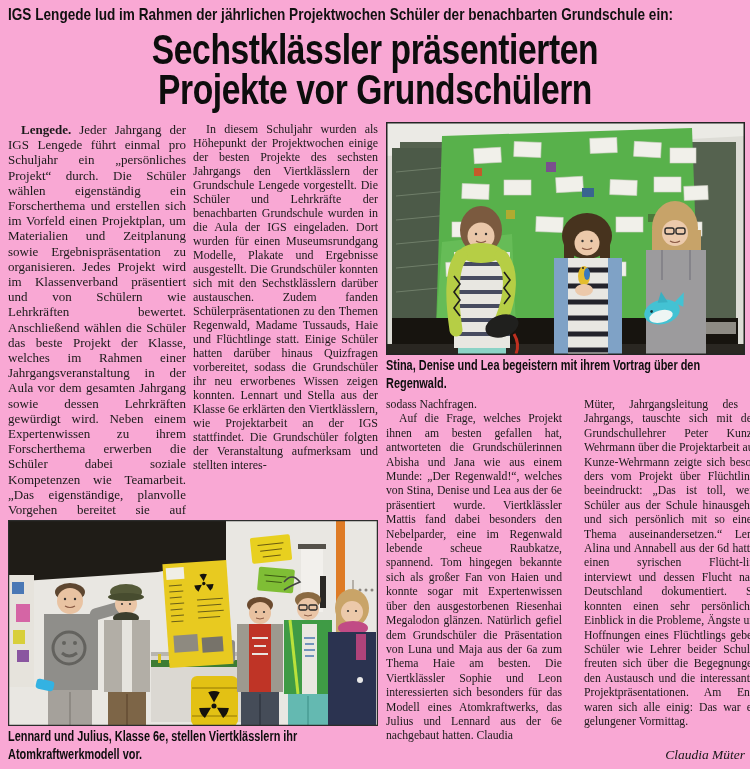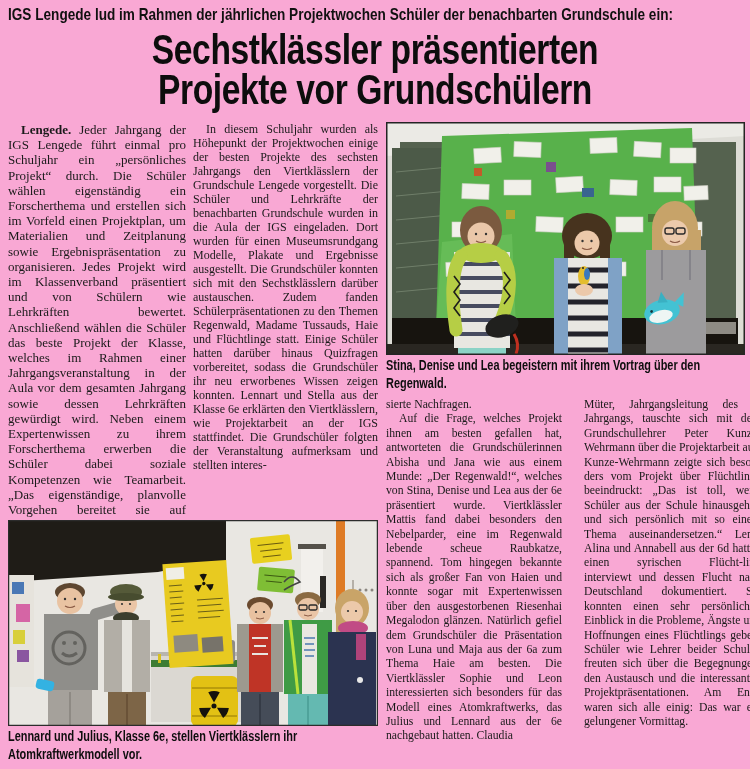--- a/index.html
+++ b/index.html
@@ -174,27 +174,28 @@
           <polygon points="-2,-10 4,-20 8,-8" fill="#3ab0c2"></polygon>
           <circle cx="-10" cy="-3" r="1.4" fill="#14343a"></circle>
         </g>
       </g>
       <rect x="0.5" y="0.5" width="358" height="232" fill="none" stroke="#242424" stroke-width="2"></rect>
     </svg>
   </figure>
   <div class="caption caption1">Stina, Denise und Lea begeistern mit ihrem Vortrag über den Regenwald.</div>
 
   <div class="col col3">
-    <p>sierte Nachfragen.</p>
+    <p>sodass Nachfragen.</p>
     <p class="indent">Auf die Frage, welches Projekt ihnen am besten gefallen hat, antworteten die Grundschülerinnen Abisha und Jana wie aus einem Munde: „Der Regenwald!“, welches von Stina, Denise und Lea aus der 6e präsentiert wurde. Viertklässler Mattis fand dabei besonders den Nebelparder, eine im Regenwald lebende scheue Raubkatze, spannend. Tom hingegen bekannte sich als großer Fan von Haien und konnte sogar mit Expertenwissen über den ausgestorbenen Riesenhai Megalodon glänzen. Natürlich gefiel dem Grundschüler die Präsentation von Luna und Maja aus der 6a zum Thema Haie am besten. Die Viertklässler Sophie und Leon interessierten sich besonders für das Modell eines Atomkraftwerks, das Julius und Lennard aus der 6e nachgebaut hatten. Claudia</p>
   </div>
 
   <div class="col col4">
     <p>Müter, Jahrgangsleitung des 6. Jahrgangs, tauschte sich mit dem Grundschullehrer Peter Kunze-Wehrmann über die Projektarbeit aus. Kunze-Wehrmann zeigte sich beson-ders vom Projekt über Flüchtlinge beeindruckt: „Das ist toll, wenn Schüler aus der Schule hinausgehen und sich persönlich mit so einem Thema auseinandersetzen.“ Lena, Alina und Annabell aus der 6d hatten einen syrischen Flücht-ling interviewt und dessen Flucht nach Deutschland dokumentiert. Sie konnten einen sehr persönlichen Einblick in die Probleme, Ängste und Hoffnungen eines Flüchtlings geben. Schüler wie Lehrer beider Schulen freuten sich über die Begegnungen, den Austausch und die interessanten Projektpräsentationen. Am Ende waren sich alle einig: Das war ein gelungener Vormittag.</p>
   </div>
+  <div class="byline">Claudia Müter</div>
 
   <figure class="photo photo2">
     <svg viewBox="0 0 370 206" preserveAspectRatio="none">
       <defs>
         <g id="trefoil">
           <circle r="2.2" fill="#15120d"></circle>
           <path d="M0 -3 L-5 -12 A13 13 0 0 1 5 -12 Z" fill="#15120d"></path>
           <path d="M0 -3 L-5 -12 A13 13 0 0 1 5 -12 Z" fill="#15120d" transform="rotate(120)"></path>
           <path d="M0 -3 L-5 -12 A13 13 0 0 1 5 -12 Z" fill="#15120d" transform="rotate(240)"></path>
         </g>

